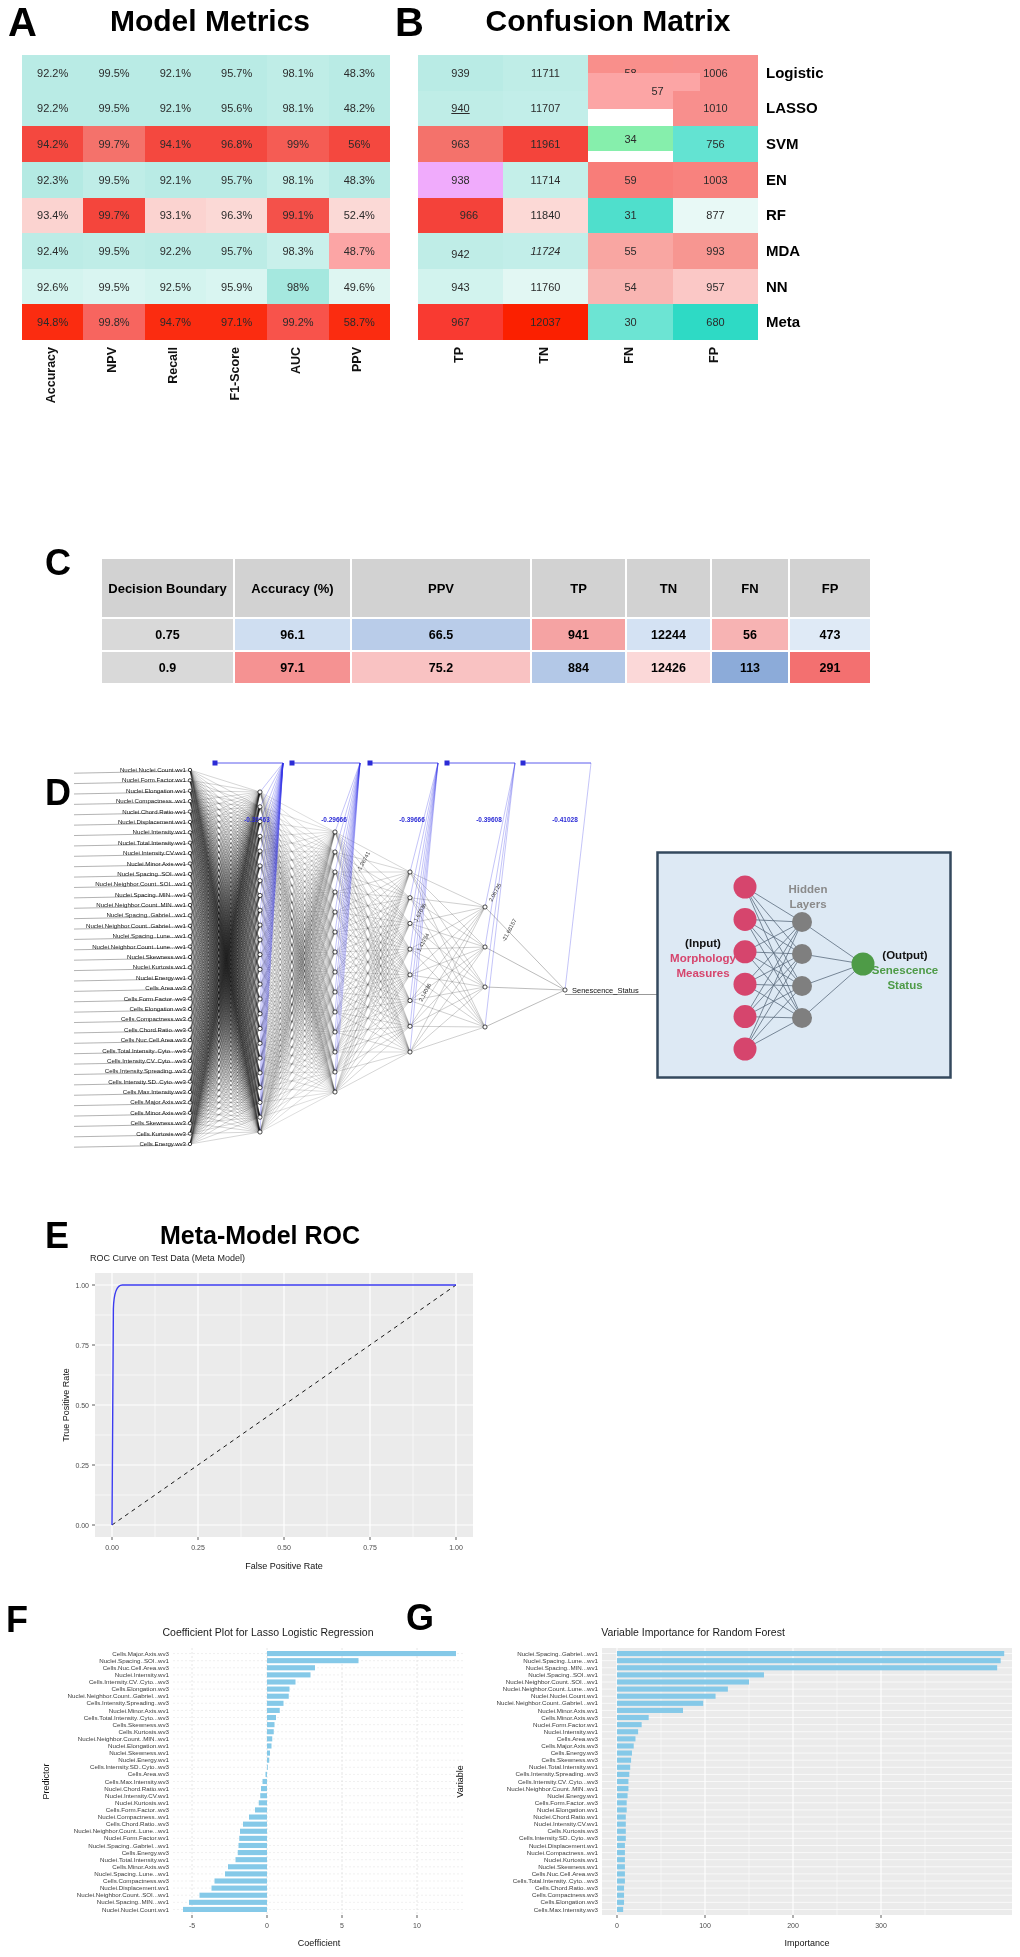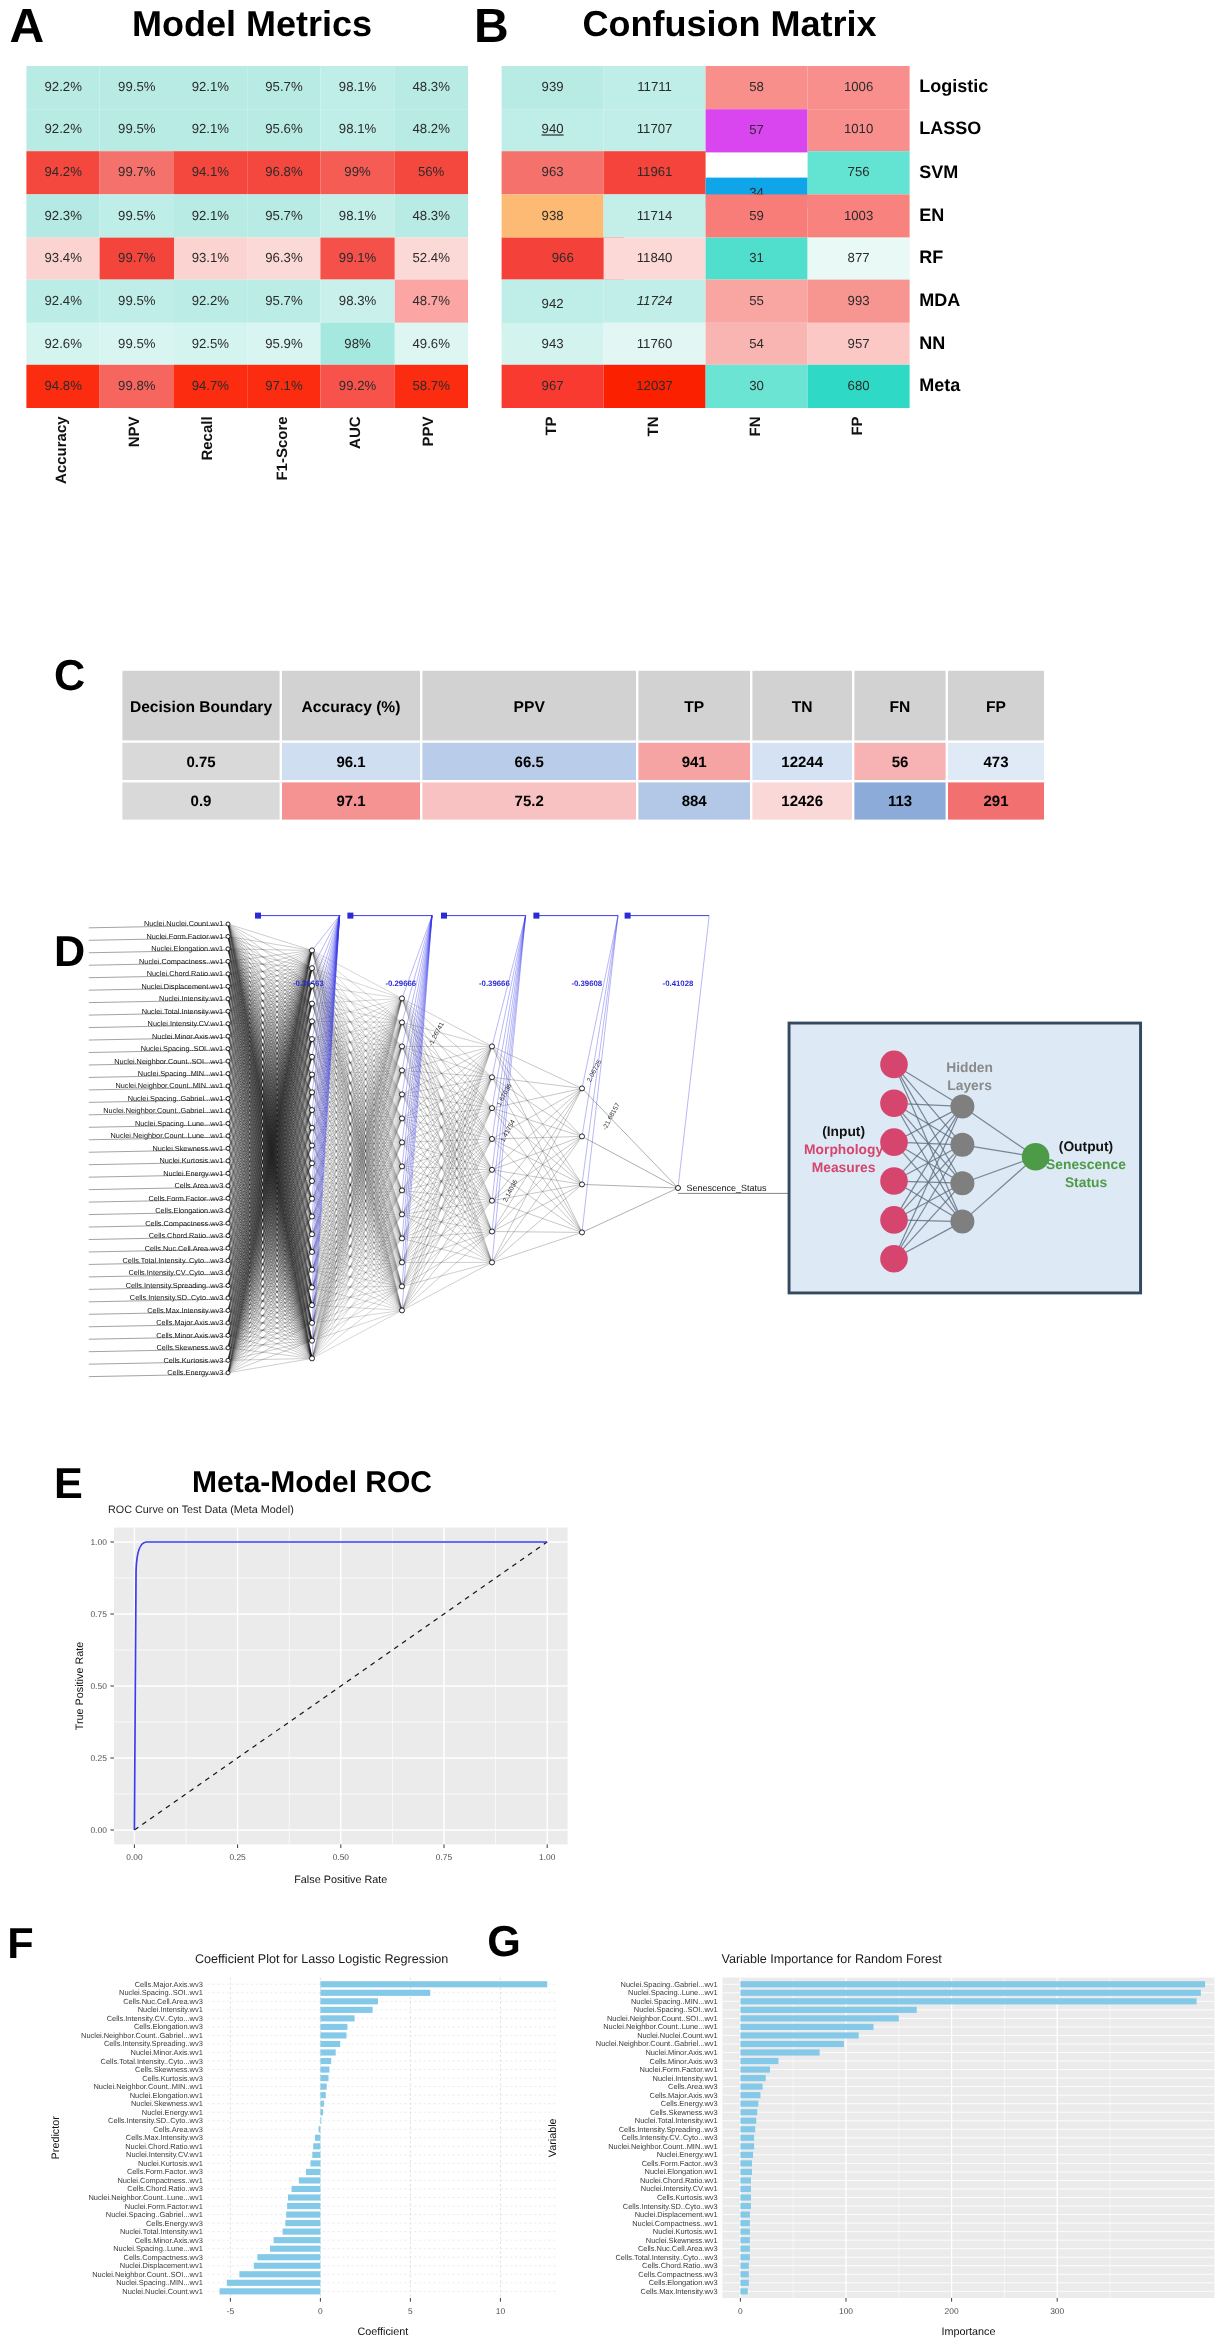--- a/index.html
+++ b/index.html
@@ -89,27 +89,27 @@
       <div class="hmc" style="left: 306.65px; top: 249.4px; width: 61.33px; height: 35.63px; background: rgb(251, 44, 16);">58.7%</div>
     </div>
 
   <div id="heatB" class="hm" style="left:418px;top:55px;width:340px;height:285px">
       <div class="hmc" style="left: 0px; top: 0px; width: 85px; height: 35.63px; background: rgb(185, 235, 229);">939</div>
       <div class="hmc" style="left: 85px; top: 0px; width: 85px; height: 35.63px; background: rgb(191, 237, 231);">11711</div>
       <div class="hmc" style="left: 170px; top: 0px; width: 85px; height: 35.63px; background: rgb(249, 143, 139);">58</div>
       <div class="hmc" style="left: 255px; top: 0px; width: 85px; height: 35.63px; background: rgb(248, 143, 141);">1006</div>
       <div class="hmc" style="left: 0px; top: 35.6px; width: 85px; height: 35.63px; background: rgb(191, 237, 231); text-decoration: underline;">940</div>
       <div class="hmc" style="left: 85px; top: 35.6px; width: 85px; height: 35.63px; background: rgb(194, 238, 233);">11707</div>
-      <div class="hmc" style="left: 170px; top: 36px; width: 85px; height: 35.63px; background: #d946ef;">57</div>
+      <div class="hmc" style="left: 170px; top: 18px; width: 85px; height: 35.63px; background: #fca5a5; padding-left: 27px;">57</div>
       <div class="hmc" style="left: 255px; top: 35.6px; width: 85px; height: 35.63px; background: rgb(248, 143, 141);">1010</div>
       <div class="hmc" style="left: 0px; top: 71.3px; width: 85px; height: 35.63px; background: rgb(244, 114, 107);">963</div>
       <div class="hmc" style="left: 85px; top: 71.3px; width: 85px; height: 35.63px; background: rgb(244, 68, 59);">11961</div>
-      <div class="hmc" style="left: 170px; top: 71.3px; width: 85px; height: 25px; background: #0ea5e9; margin-top: 22px;">34</div>
+      <div class="hmc" style="left: 170px; top: 71.3px; width: 85px; height: 25px; background: #86efac;">34</div>
       <div class="hmc" style="left: 255px; top: 71.3px; width: 85px; height: 35.63px; background: rgb(99, 227, 210);">756</div>
-      <div class="hmc" style="left: 0px; top: 106.9px; width: 85px; height: 35.63px; background: #fdba74;">938</div>
+      <div class="hmc" style="left: 0px; top: 106.9px; width: 85px; height: 35.63px; background: #f0abfc;">938</div>
       <div class="hmc" style="left: 85px; top: 106.9px; width: 85px; height: 35.63px; background: rgb(196, 239, 233);">11714</div>
       <div class="hmc" style="left: 170px; top: 106.9px; width: 85px; height: 35.63px; background: rgb(248, 125, 121);">59</div>
       <div class="hmc" style="left: 255px; top: 106.9px; width: 85px; height: 35.63px; background: rgb(248, 130, 126);">1003</div>
       <div class="hmc" style="left: 0px; top: 142.5px; width: 102px; height: 35.63px; background: rgb(244, 66, 58);">966</div>
       <div class="hmc" style="left: 85px; top: 142.5px; width: 85px; height: 35.63px; background: rgb(252, 217, 214);">11840</div>
       <div class="hmc" style="left: 170px; top: 142.5px; width: 85px; height: 35.63px; background: rgb(79, 223, 204);">31</div>
       <div class="hmc" style="left: 255px; top: 142.5px; width: 85px; height: 35.63px; background: rgb(232, 249, 246);">877</div>
       <div class="hmc" style="left: 0px; top: 178.2px; width: 85px; height: 42px; background: rgb(191, 237, 231);">942</div>
       <div class="hmc" style="left: 85px; top: 178.2px; width: 85px; height: 35.63px; background: rgb(194, 238, 233); font-style: italic;">11724</div>
       <div class="hmc" style="left: 170px; top: 178.2px; width: 85px; height: 35.63px; background: rgb(249, 166, 162);">55</div>

